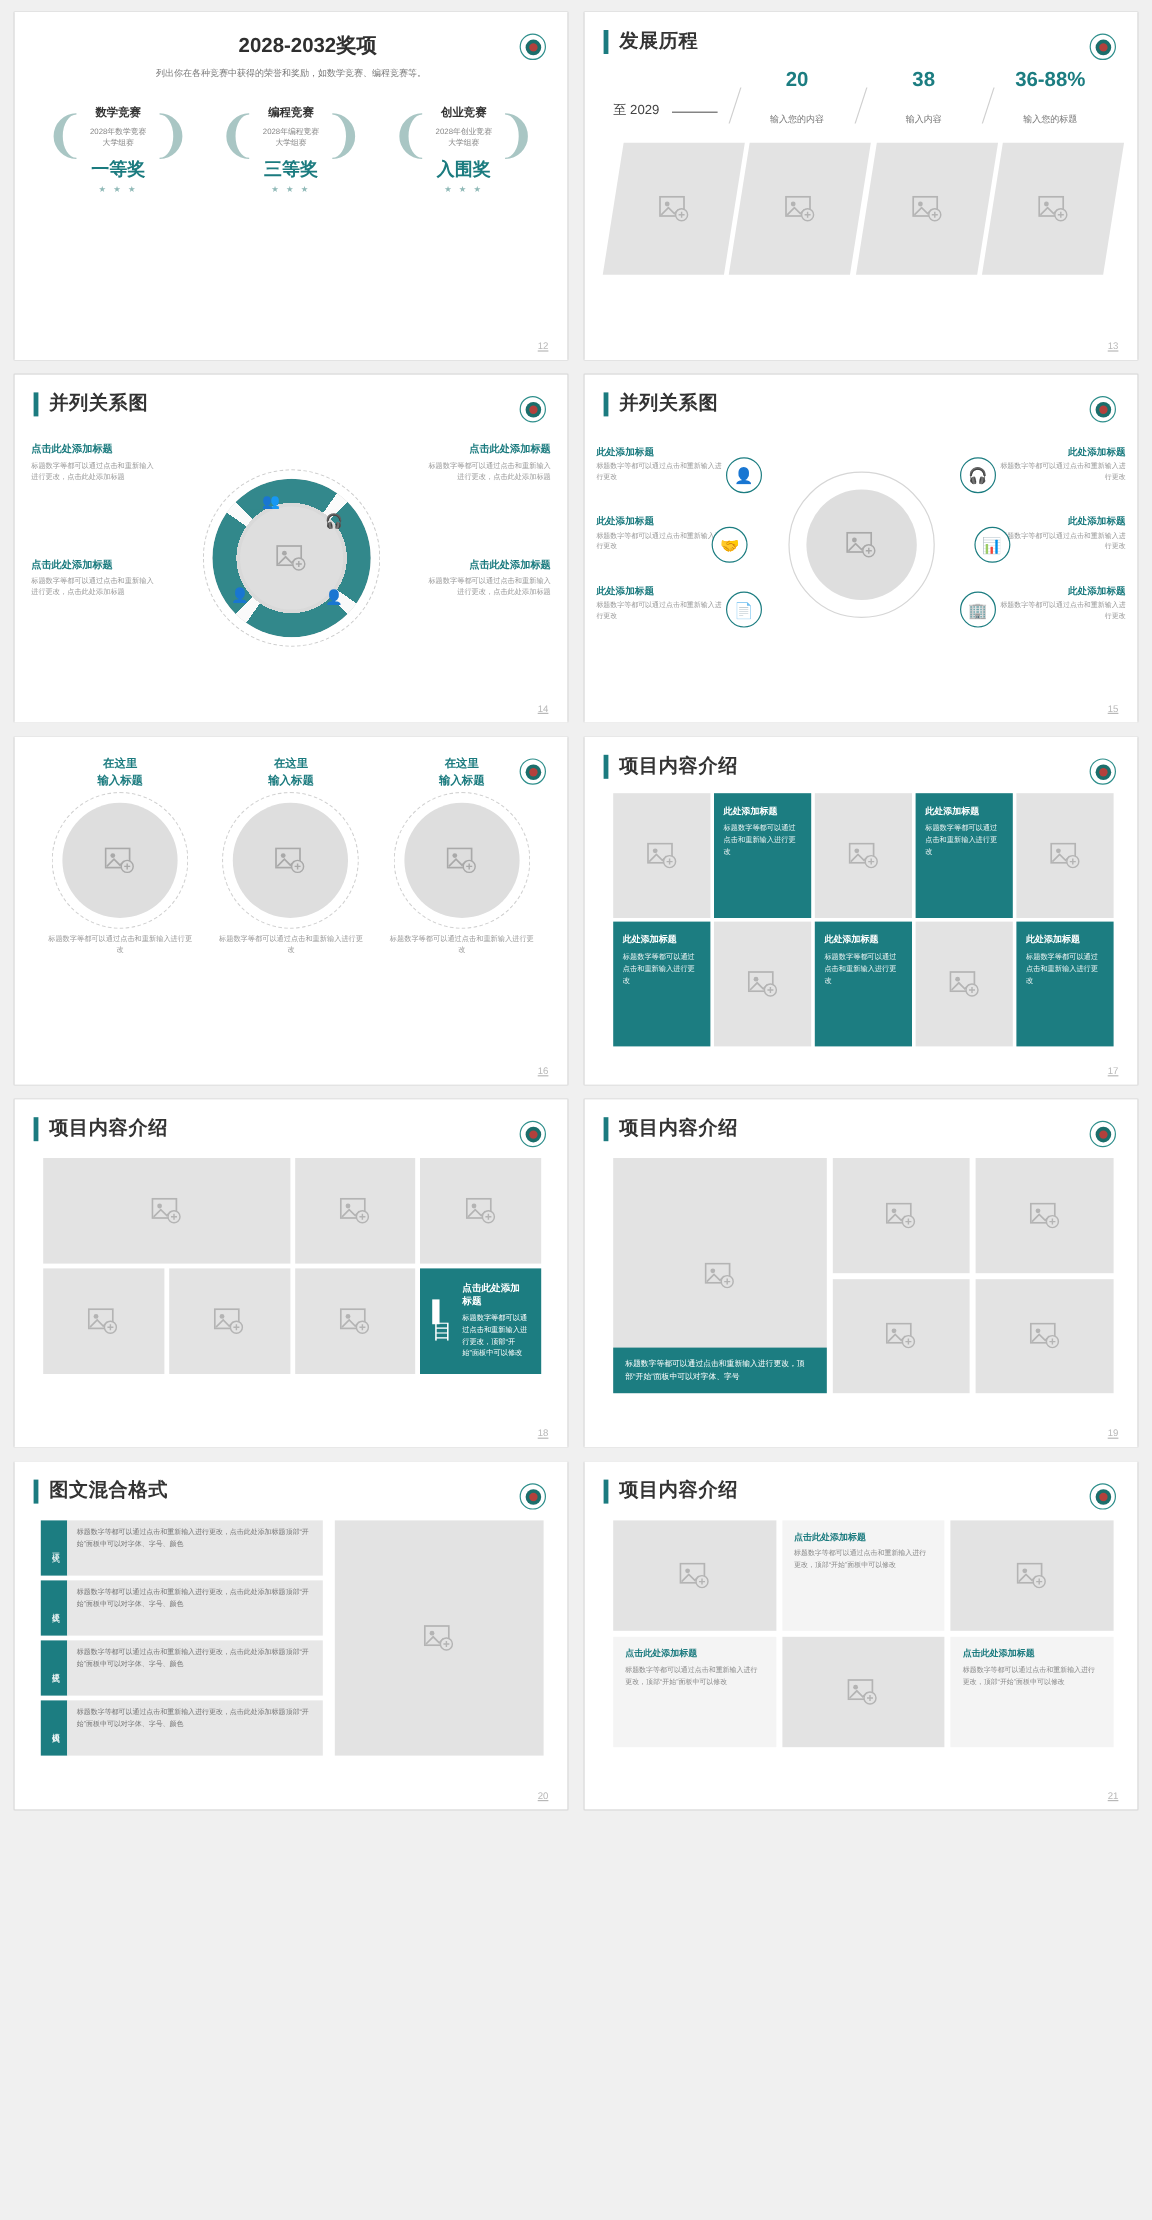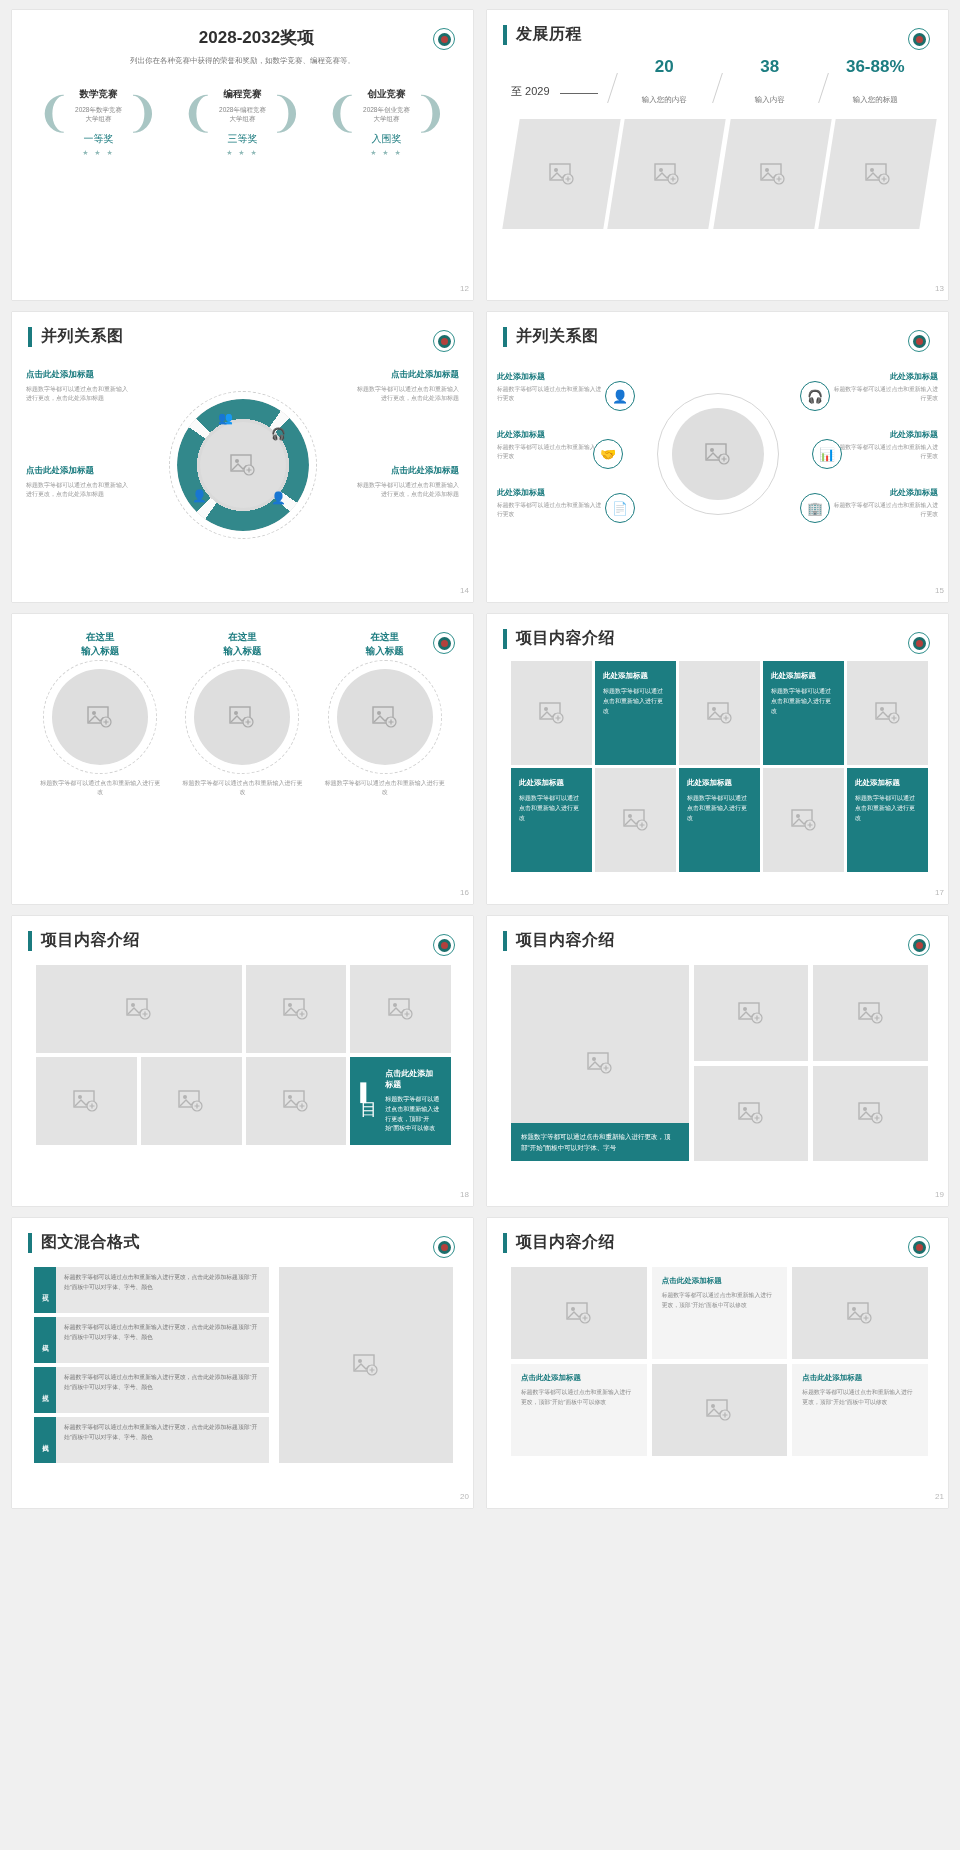--- a/index.html
+++ b/index.html
@@ -59,23 +59,24 @@
   .logo .inner::after {
     content: "";
     position: absolute;
     top: 3px; left: 3px;
     width: 7px; height: 7px;
     border-radius: 50%;
     background: #b3403c;
   }
   .page-num {
     position: absolute;
-    bottom: 7px; right: 4px;
+    bottom: 7px; right: 16px;
     font-size: 8px;
     color: #b8b8b8;
+    text-decoration: underline;
   }
   
   .ph {
     background: #e3e3e3;
     display: flex; align-items: center; justify-content: center;
   }
   .ph-ico {
     width: 26px; height: 22px;
     position: relative;
   }
@@ -89,21 +90,21 @@
   .awards { display: flex; justify-content: center; gap: 16px; margin-top: 16px; }
   .award { width: 128px; position: relative; padding-top: 6px; }
   .award .lrl, .award .lrr {
     position: absolute; top: 10px; font-size: 42px; color: #a9c6c4; line-height: 1;
   }
   .lrl { left: 2px; }
   .lrr { right: 2px; transform: scaleX(-1); }
   .aw-name { font-size: 9.5px; font-weight: bold; color: #333; }
   .aw-d1 { font-size: 6.5px; color: #888; margin-top: 5px; }
   .aw-d2 { font-size: 6.5px; color: #888; }
-  .aw-prize { font-size: 10px; font-weight: normal; color: #1b7b7f; margin-top: 8px; }
+  .aw-prize { font-size: 15px; font-weight: bold; color: #1b7b7f; margin-top: 8px; }
   .stars { font-size: 7px; color: #8fb9b7; letter-spacing: 2px; margin-top: 3px; }
 
   
   .s13-top { display: flex; align-items: flex-end; padding: 12px 20px 0 24px; gap: 0; justify-content: center; }
   .s13-year { font-size: 11px; color: #444; padding-bottom: 6px; }
   .s13-line { width: 38px; height: 1px; background: #666; margin: 0 14px 11px 10px; }
   .s13-stat { flex: 1; text-align: center; position: relative; padding: 0 4px; }
   .s13-stat + .s13-stat::before,
   .s13-stat::before {
     content: "";

